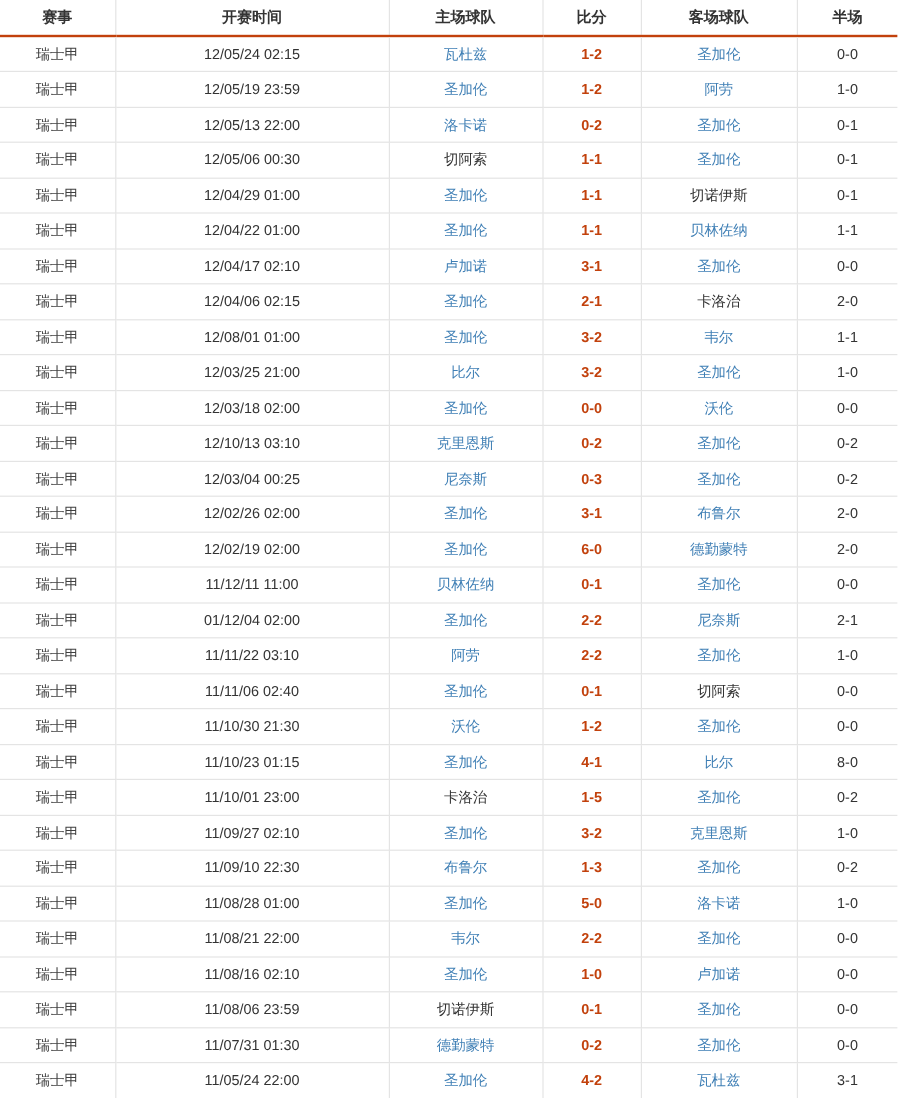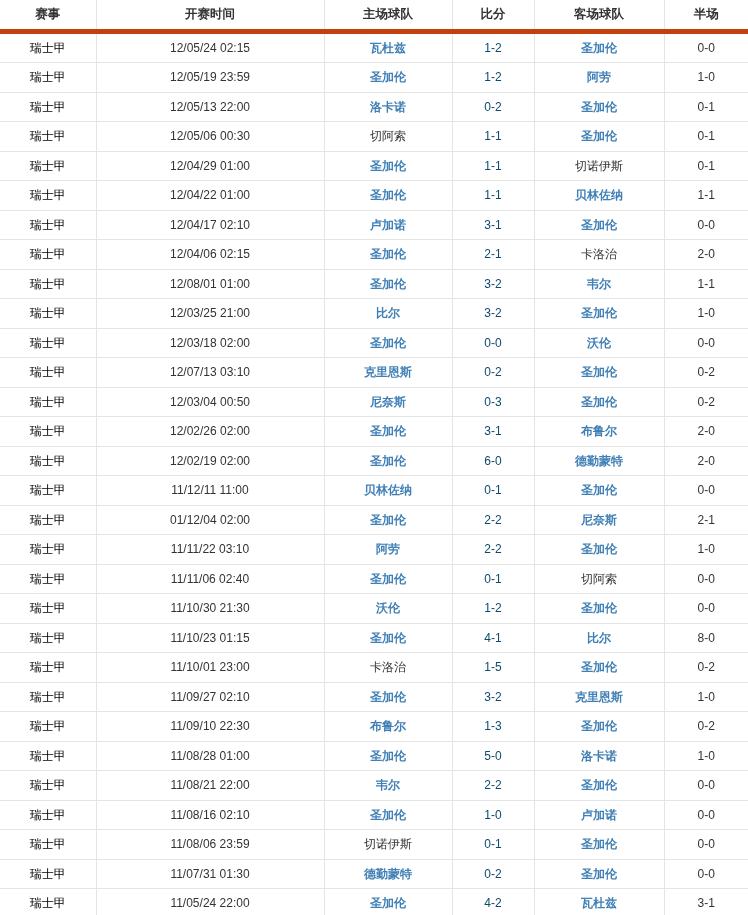--- a/index.html
+++ b/index.html
@@ -30,41 +30,40 @@
     white-space: nowrap;
   }
   table.match-table th:last-child,
   table.match-table td:last-child {
     border-right: none;
   }
   table.match-table thead th {
     font-weight: bold;
     color: #333333;
     font-size: 12.5px;
-    border-bottom: 5px solid #c2410c;
+    border-bottom: 2px solid #c2410c;
   }
   col.c-league { width: 96px; }
   col.c-time   { width: 228px; }
   col.c-home   { width: 128px; }
   col.c-score  { width: 82px; }
   col.c-away   { width: 130px; }
   col.c-half   { width: 84px; }
 
-  td.league { color: #000000; margin-left: 16px; }
+  td.league { color: #404040; margin-left: 16px; }
   td.time   { color: #333333; }
   td.team-link { color: #3f7fb5; }
   td.team-plain { color: #333333; }
-  td.score { font-weight: normal; color: #0c4a6e; }
+  td.score { font-weight: bold; color: #c2410c; }
   td.half { color: #333333; }
 
   .link {
     color: #3f7fb5;
     text-decoration: none;
     cursor: pointer;
-    font-weight: bold;
   }
 </style>
 </head>
 <body>
 
 <table class="match-table">
   <colgroup>
     <col class="c-league">
     <col class="c-time">
     <col class="c-home">
@@ -166,29 +165,29 @@
       <tr>
         <td class="league">瑞士甲</td>
         <td class="time">12/03/18 02:00</td>
         <td class="team-link"><span class="link">圣加伦</span></td>
         <td class="score">0-0</td>
         <td class="team-link"><span class="link">沃伦</span></td>
         <td class="half">0-0</td>
       </tr>
       <tr>
         <td class="league">瑞士甲</td>
-        <td class="time">12/07/13 03:10</td>
+        <td class="time">12/10/13 03:10</td>
         <td class="team-link"><span class="link">克里恩斯</span></td>
         <td class="score">0-2</td>
         <td class="team-link"><span class="link">圣加伦</span></td>
         <td class="half">0-2</td>
       </tr>
       <tr>
         <td class="league">瑞士甲</td>
-        <td class="time">12/03/04 00:50</td>
+        <td class="time">12/03/04 00:25</td>
         <td class="team-link"><span class="link">尼奈斯</span></td>
         <td class="score">0-3</td>
         <td class="team-link"><span class="link">圣加伦</span></td>
         <td class="half">0-2</td>
       </tr>
       <tr>
         <td class="league">瑞士甲</td>
         <td class="time">12/02/26 02:00</td>
         <td class="team-link"><span class="link">圣加伦</span></td>
         <td class="score">3-1</td>

